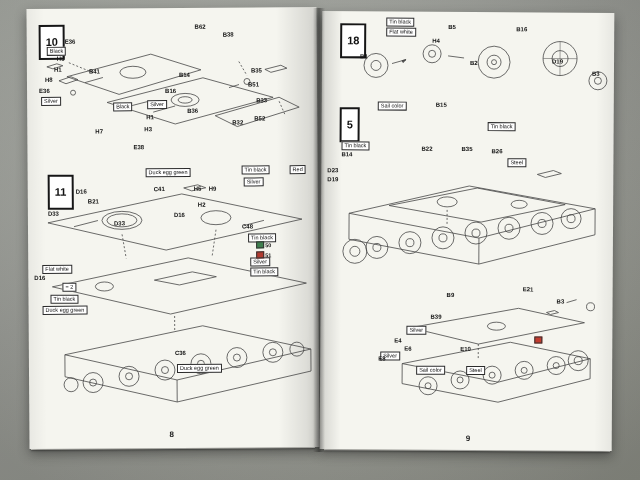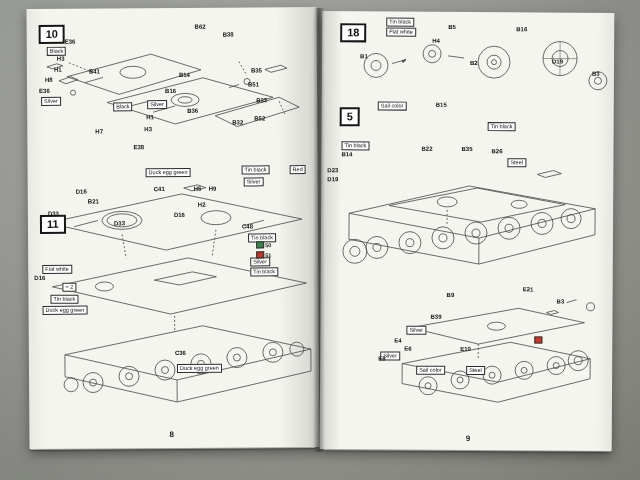--- a/index.html
+++ b/index.html
@@ -12,21 +12,21 @@
   .page.left{left:28px;top:8px;width:290px;height:440px;transform:rotate(-.4deg);}
   .page.left::after{content:"";position:absolute;inset:0;
     background:linear-gradient(90deg,rgba(0,0,0,.05),rgba(0,0,0,0) 6%,rgba(0,0,0,0) 86%,rgba(0,0,0,.14));}
   .page.right{left:321px;top:12px;width:292px;height:438px;transform:rotate(.35deg);}
   .page.right::after{content:"";position:absolute;inset:0;
     background:linear-gradient(90deg,rgba(0,0,0,.14),rgba(0,0,0,0) 7%,rgba(0,0,0,0) 94%,rgba(0,0,0,.06));}
   .gutter{position:absolute;left:313px;top:8px;width:12px;height:444px;z-index:6;
     background:linear-gradient(90deg,rgba(0,0,0,0),rgba(0,0,0,.38) 50%,rgba(0,0,0,0));}
   .sheet-edge{position:absolute;height:3px;background:#e9e9e2;box-shadow:0 1px 2px rgba(0,0,0,.4);}
   .stepbox{position:absolute;border:2px solid #161616;background:#fff;color:#111;
-    font-weight:bold;font-size:11px;line-height:1;padding:2px 5px;z-index:3;}
+    font-weight:bold;font-size:11px;line-height:1;padding:10px 5px;z-index:3;}
   .callout{position:absolute;border:1px solid #2b2b2b;background:#fff;color:#101010;
     font-size:5.5px;line-height:1.25;padding:0 2px;white-space:nowrap;z-index:3;}
   .part{position:absolute;font-size:6px;font-weight:bold;color:#141414;line-height:1;
     white-space:nowrap;z-index:3;}
   .pagenum{position:absolute;font-size:8px;font-weight:bold;color:#222;z-index:3;}
   .chip{position:absolute;display:flex;align-items:center;gap:1px;font-size:5.5px;
     color:#141414;z-index:3;}
   .chip .sw{width:6px;height:5px;border:1px solid #333;font-style:normal;display:inline-block;}
   .chip b{font-weight:bold;}
   .diagram{position:absolute;z-index:1;}
@@ -38,21 +38,21 @@
 
 <div class="stage">
   <div class="vignette"></div>
 
   <div class="sheet-edge" style="left:31px;top:446px;width:284px;transform:rotate(-.4deg);"></div>
   <div class="sheet-edge" style="left:324px;top:448px;width:286px;transform:rotate(.35deg);"></div>
 
   <div class="page left">
 
     <div class="stepbox" style="left:12px;top:16px;">10</div>
-    <div class="stepbox" style="left:12px;top:166px;margin-top:40px;">11</div>
+    <div class="stepbox" style="left:20px;top:166px;">11</div>
 
     <div class="callout" style="left:20px;top:38px;">Black</div>
     <div class="callout" style="left:14px;top:88px;">Silver</div>
     <div class="callout" style="left:86px;top:94px;">Black</div>
     <div class="callout" style="left:120px;top:92px;">Silver</div>
 
     <span class="part" style="left:38px;top:30px;">E36</span>
     <span class="part" style="left:30px;top:47px;">H3</span>
     <span class="part" style="left:27px;top:58px;">H1</span>
     <span class="part" style="left:18px;top:68px;">H8</span>

